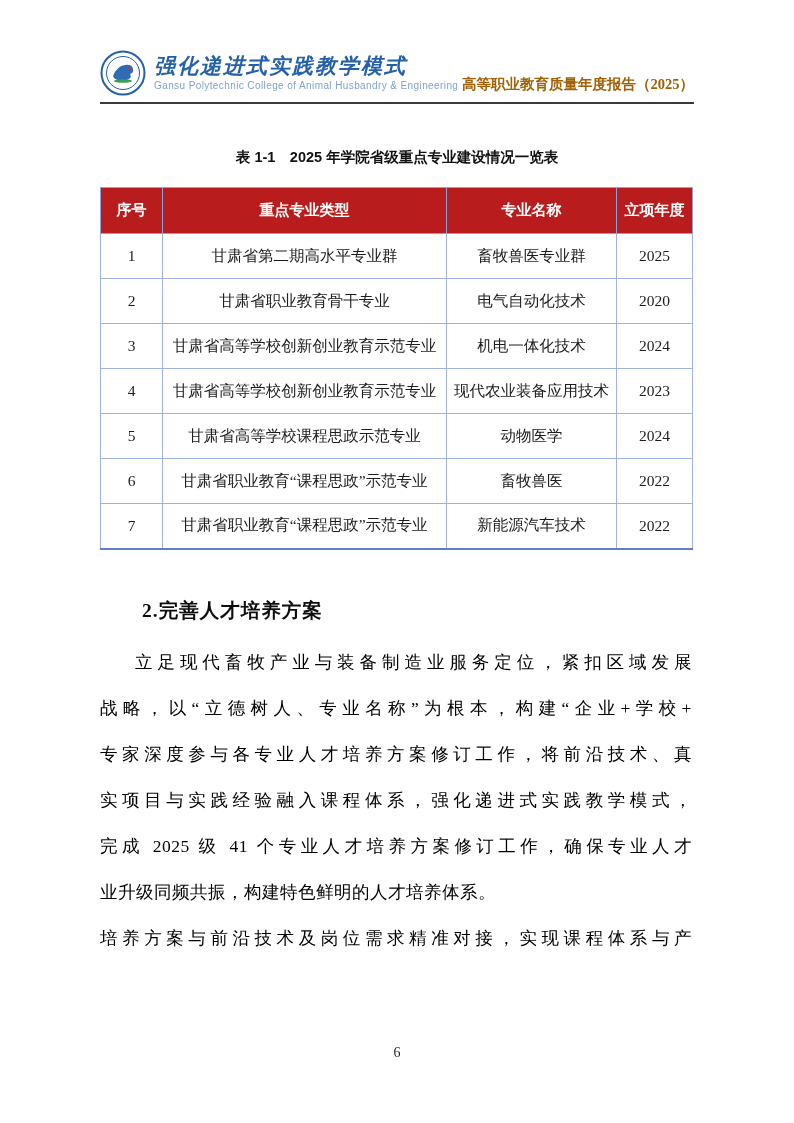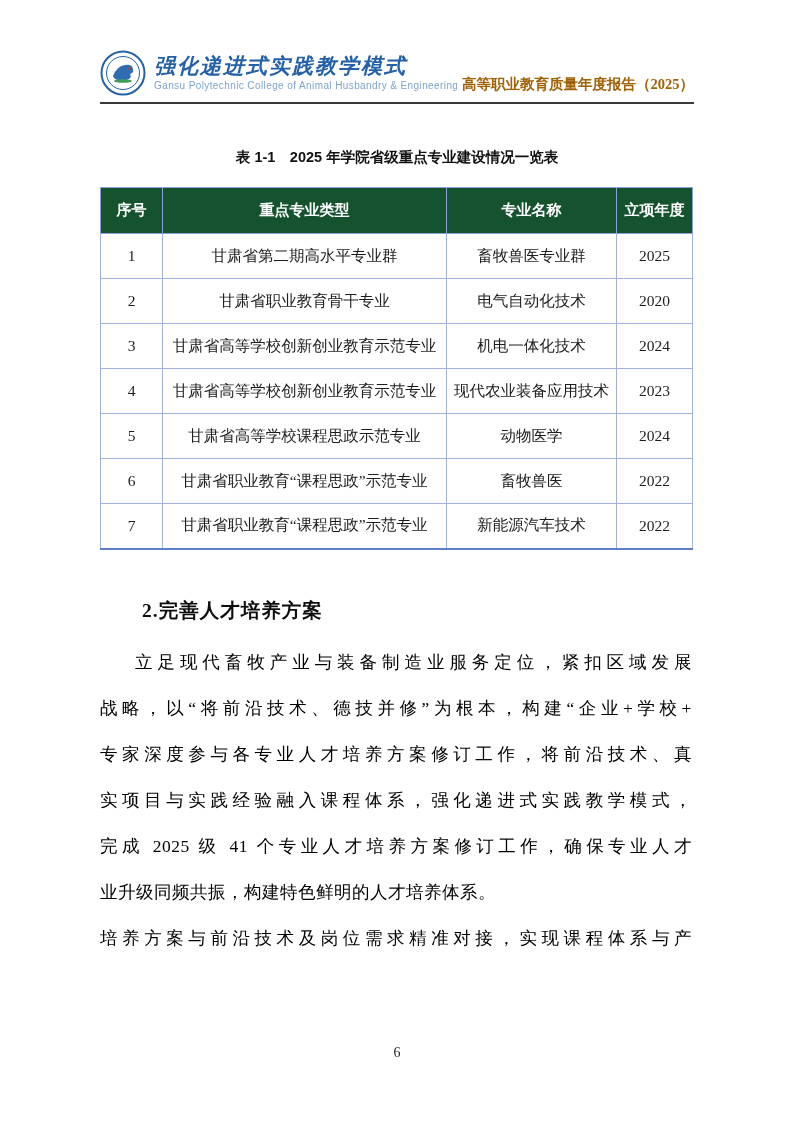--- a/index.html
+++ b/index.html
@@ -75,21 +75,21 @@
   table.majors col.c-major { width: 170px; }
   table.majors col.c-year  { width: 76px; }
   table.majors th, table.majors td {
     border: 1px solid #9fb3de;
     text-align: center;
     vertical-align: middle;
     padding: 0 2px;
     overflow: hidden;
   }
   table.majors thead th {
-    background: #14532d;
+    background: #b91c1c;
     color: #ffffff;
     font-weight: bold;
     font-size: 15px;
     height: 46px;
     border-color: #8ca2dd;
   }
   table.majors tbody td { height: 45px; background: #ffffff; }
   table.majors tbody tr:last-child td { border-bottom: 2px solid #5e7ec9; }
 
   
@@ -209,21 +209,21 @@
           <td>新能源汽车技术</td>
           <td>2022</td>
         </tr>
       </tbody>
     </table>
 
     <div class="section-heading">2.完善人才培养方案</div>
 
     <div class="para">
       <div class="pline first">立足现代畜牧产业与装备制造业服务定位，紧扣区域发展</div>
-      <div class="pline">战略，以“将前沿技术、德技并修”为根本，构建“企业+学校+</div>
+      <div class="pline">战略，以“立德树人、专业名称”为根本，构建“企业+学校+</div>
       <div class="pline">专家深度参与各专业人才培养方案修订工作，将前沿技术、真</div>
       <div class="pline">实项目与实践经验融入课程体系，强化递进式实践教学模式，</div>
       <div class="pline">完成 2025 级 41 个专业人才培养方案修订工作，确保专业人才</div>
       <div class="pline last">业升级同频共振，构建特色鲜明的人才培养体系。</div>
       <div class="pline">培养方案与前沿技术及岗位需求精准对接，实现课程体系与产</div>
     </div>
 
   </div>
 
   <div class="footer">6</div>

